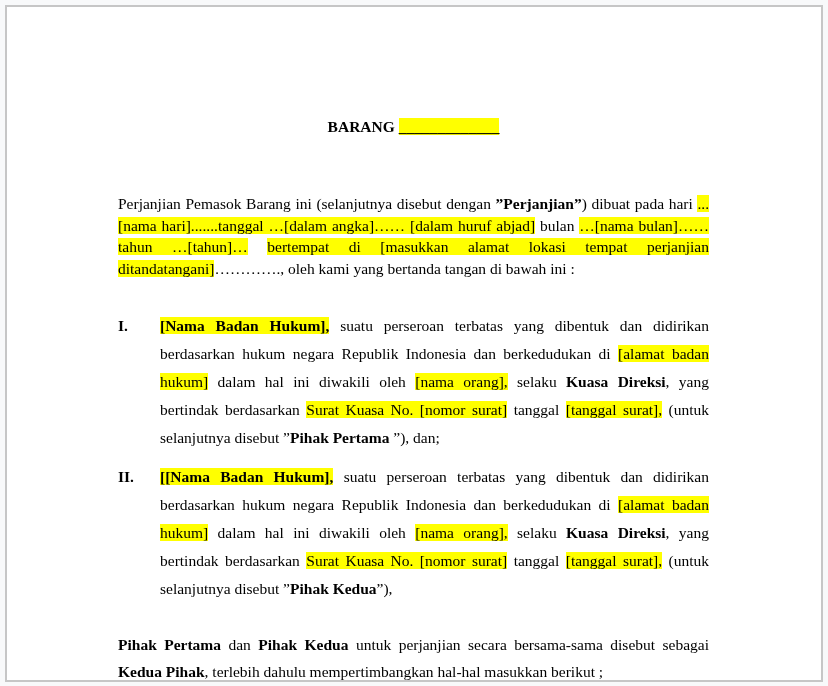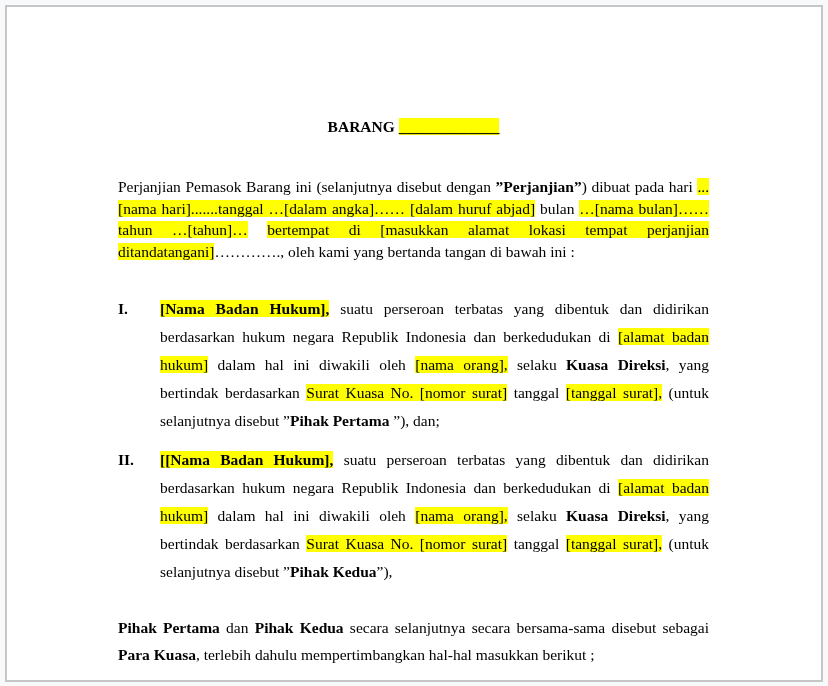--- a/index.html
+++ b/index.html
@@ -29,21 +29,21 @@
     font-size: 15.5px;
     color: var(--text-color, #000000);
   }
   .b { font-weight: bold; }
   .hl { background: var(--hl, #ffff00); }
   .title-block {
     text-align: center;
     line-height: 27px;
   }
   .intro {
-    margin: 36px 0 0 0;
+    margin: 53px 0 0 0;
     line-height: 21.5px;
     text-align: justify;
     font-family: Liberation Serif, serif;
   }
   .parties {
     margin-top: 33px;
   }
   .party {
     padding-left: 42px;
     text-indent: -42px;
@@ -75,17 +75,17 @@
         <div><span class="b">BARANG </span><span class="b hl">_____________</span></div>
       </div>
 
       <p class="intro"><span>Perjanjian Pemasok Barang ini (selanjutnya disebut dengan </span><span class="b">”Perjanjian”</span><span>) dibuat pada hari </span><span class="hl">...[nama hari].......tanggal …[dalam angka]…… [dalam huruf abjad]</span><span> bulan </span><span class="hl">…[nama bulan]…… tahun …[tahun]…</span><span> </span><span class="hl">bertempat di [masukkan alamat lokasi tempat perjanjian ditandatangani]</span><span>…………., oleh kami yang bertanda tangan di bawah ini :</span></p>
 
       <div class="parties">
         <div class="party"><span class="numeral">I.</span><span class="runs"><span class="b hl">[Nama Badan Hukum],</span><span> suatu perseroan terbatas yang dibentuk dan didirikan berdasarkan hukum negara Republik Indonesia dan berkedudukan di </span><span class="hl">[alamat badan hukum]</span><span> dalam hal ini diwakili oleh </span><span class="hl">[nama orang],</span><span> selaku </span><span class="b">Kuasa Direksi</span><span>, yang bertindak berdasarkan </span><span class="hl">Surat Kuasa No. [nomor surat]</span><span> tanggal </span><span class="hl">[tanggal surat],</span><span> (untuk selanjutnya disebut ”</span><span class="b">Pihak Pertama </span><span>”), dan;</span></span></div>
         <div class="party"><span class="numeral">II.</span><span class="runs"><span class="b hl">[[Nama Badan Hukum],</span><span> suatu perseroan terbatas yang dibentuk dan didirikan berdasarkan hukum negara Republik Indonesia dan berkedudukan di </span><span class="hl">[alamat badan hukum]</span><span> dalam hal ini diwakili oleh </span><span class="hl">[nama orang],</span><span> selaku </span><span class="b">Kuasa Direksi</span><span>, yang bertindak berdasarkan </span><span class="hl">Surat Kuasa No. [nomor surat]</span><span> tanggal </span><span class="hl">[tanggal surat],</span><span> (untuk selanjutnya disebut ”</span><span class="b">Pihak Kedua</span><span>”),</span></span></div>
       </div>
 
-      <p class="closing"><span class="b">Pihak Pertama</span><span> dan </span><span class="b">Pihak Kedua</span><span> secara selanjutnya secara bersama-sama disebut sebagai </span><span class="b">Para Kuasa</span><span>, terlebih dahulu mempertimbangkan hal-hal masukkan berikut ;</span></p>
+      <p class="closing"><span class="b">Pihak Pertama</span><span> dan </span><span class="b">Pihak Kedua</span><span> untuk perjanjian secara bersama-sama disebut sebagai </span><span class="b">Kedua Pihak</span><span>, terlebih dahulu mempertimbangkan hal-hal masukkan berikut ;</span></p>
 
     </div>
   </div>
 </div>
 
 </body></html>

